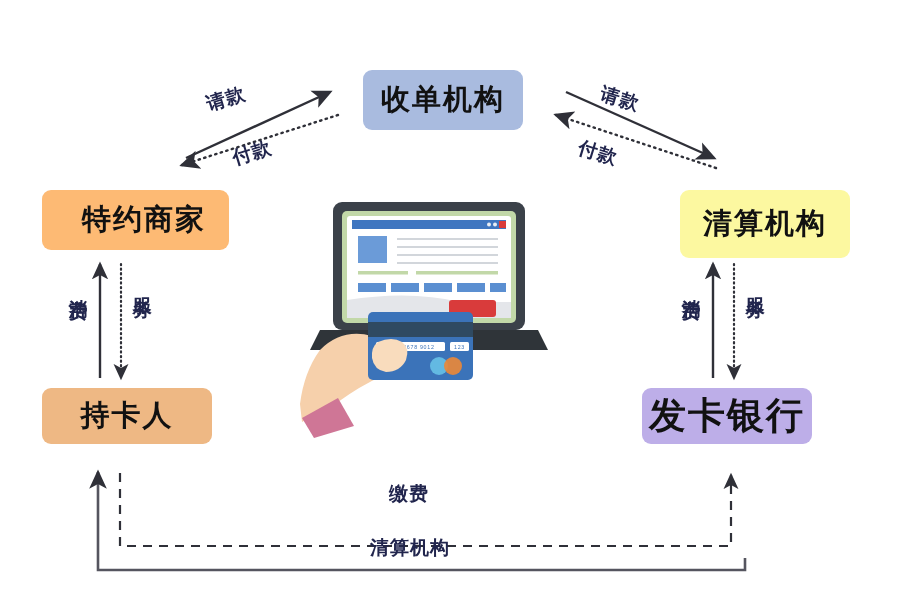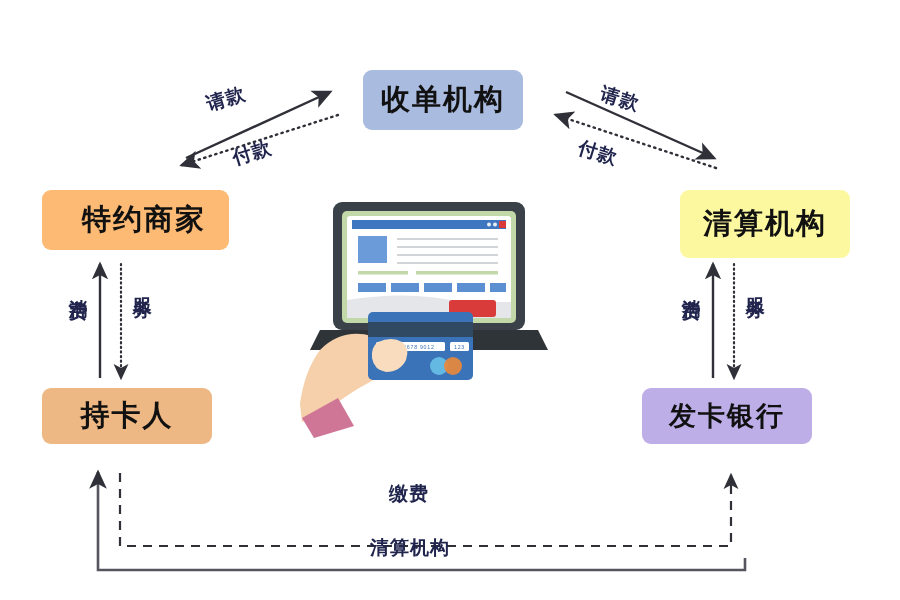--- a/index.html
+++ b/index.html
@@ -45,21 +45,21 @@
     font-size: 29px;
   }
   .ent-cardholder {
     left: 42px; top: 388px; width: 170px; height: 56px;
     background: #eeb884;
     font-size: 29px;
   }
   .ent-issuer {
     left: 642px; top: 388px; width: 170px; height: 56px;
     background: #bdaee8;
-    font-size: 27px;
+    font-size: 37px;
   }
 
   
   .flab {
     position: absolute;
     color: #21254d;
     font-weight: 700;
     white-space: nowrap;
     font-size: 19px;
     letter-spacing: 1px;

